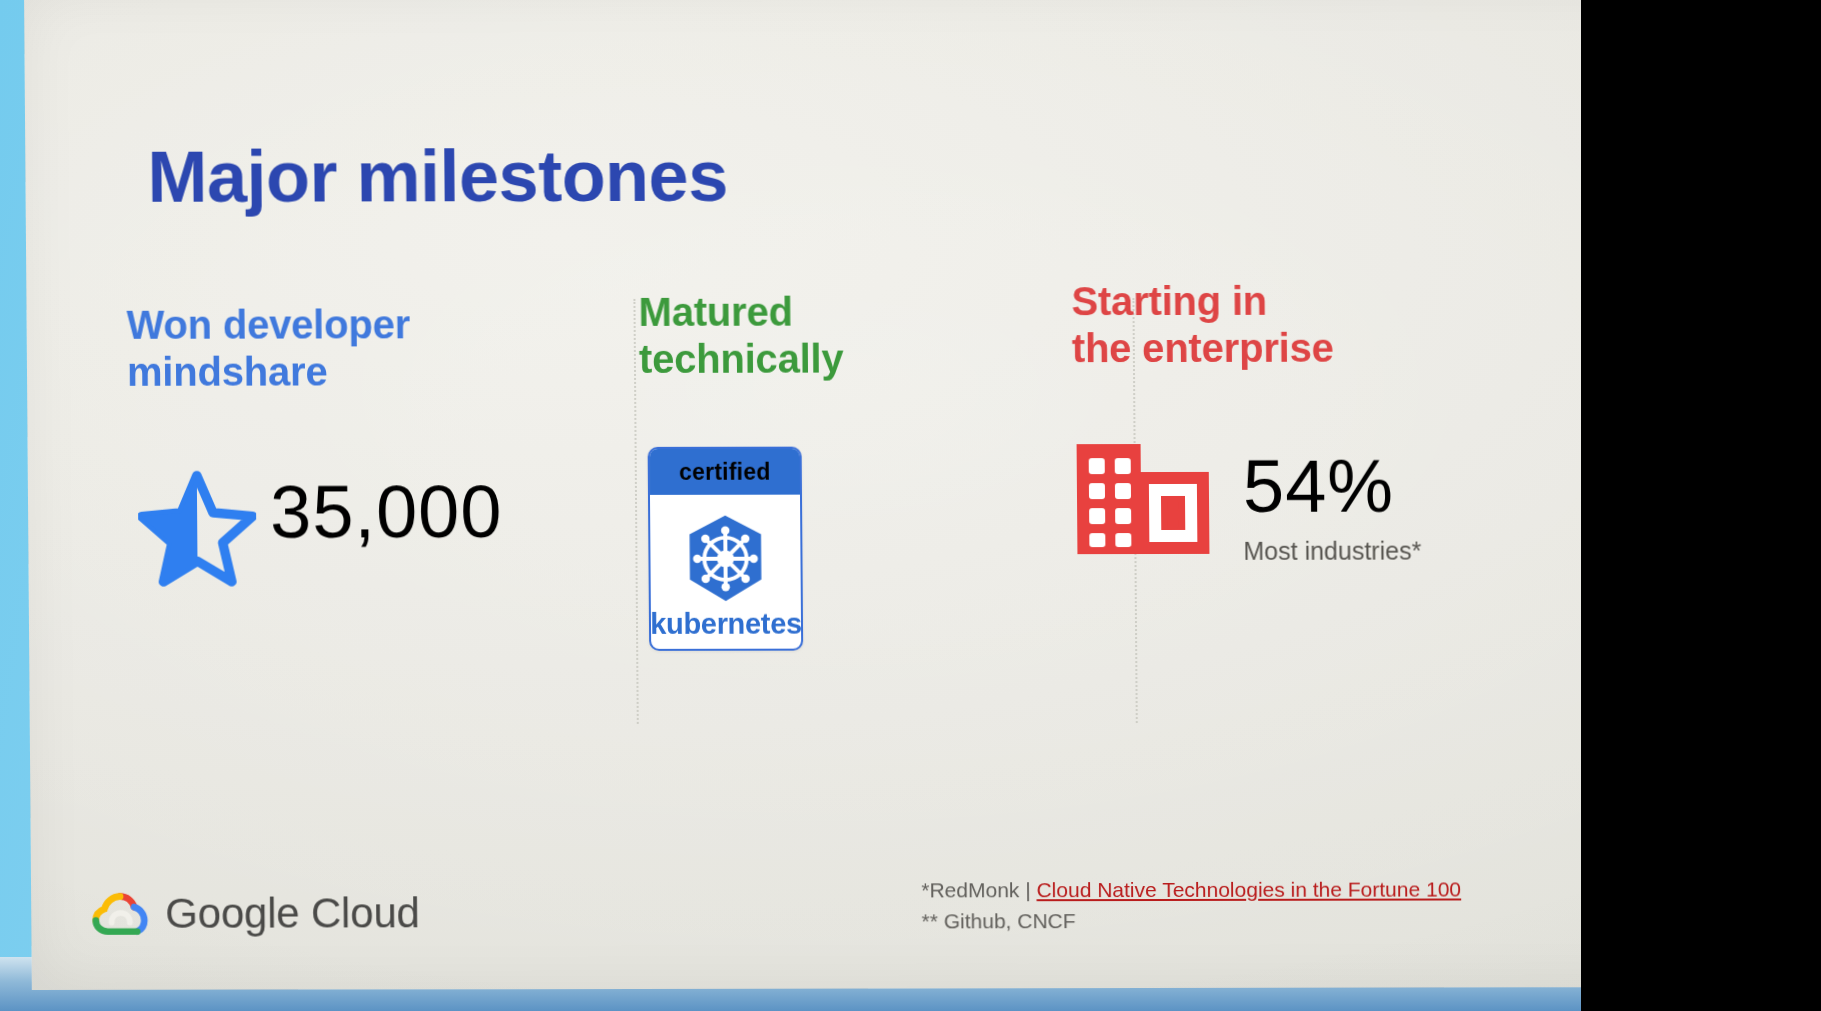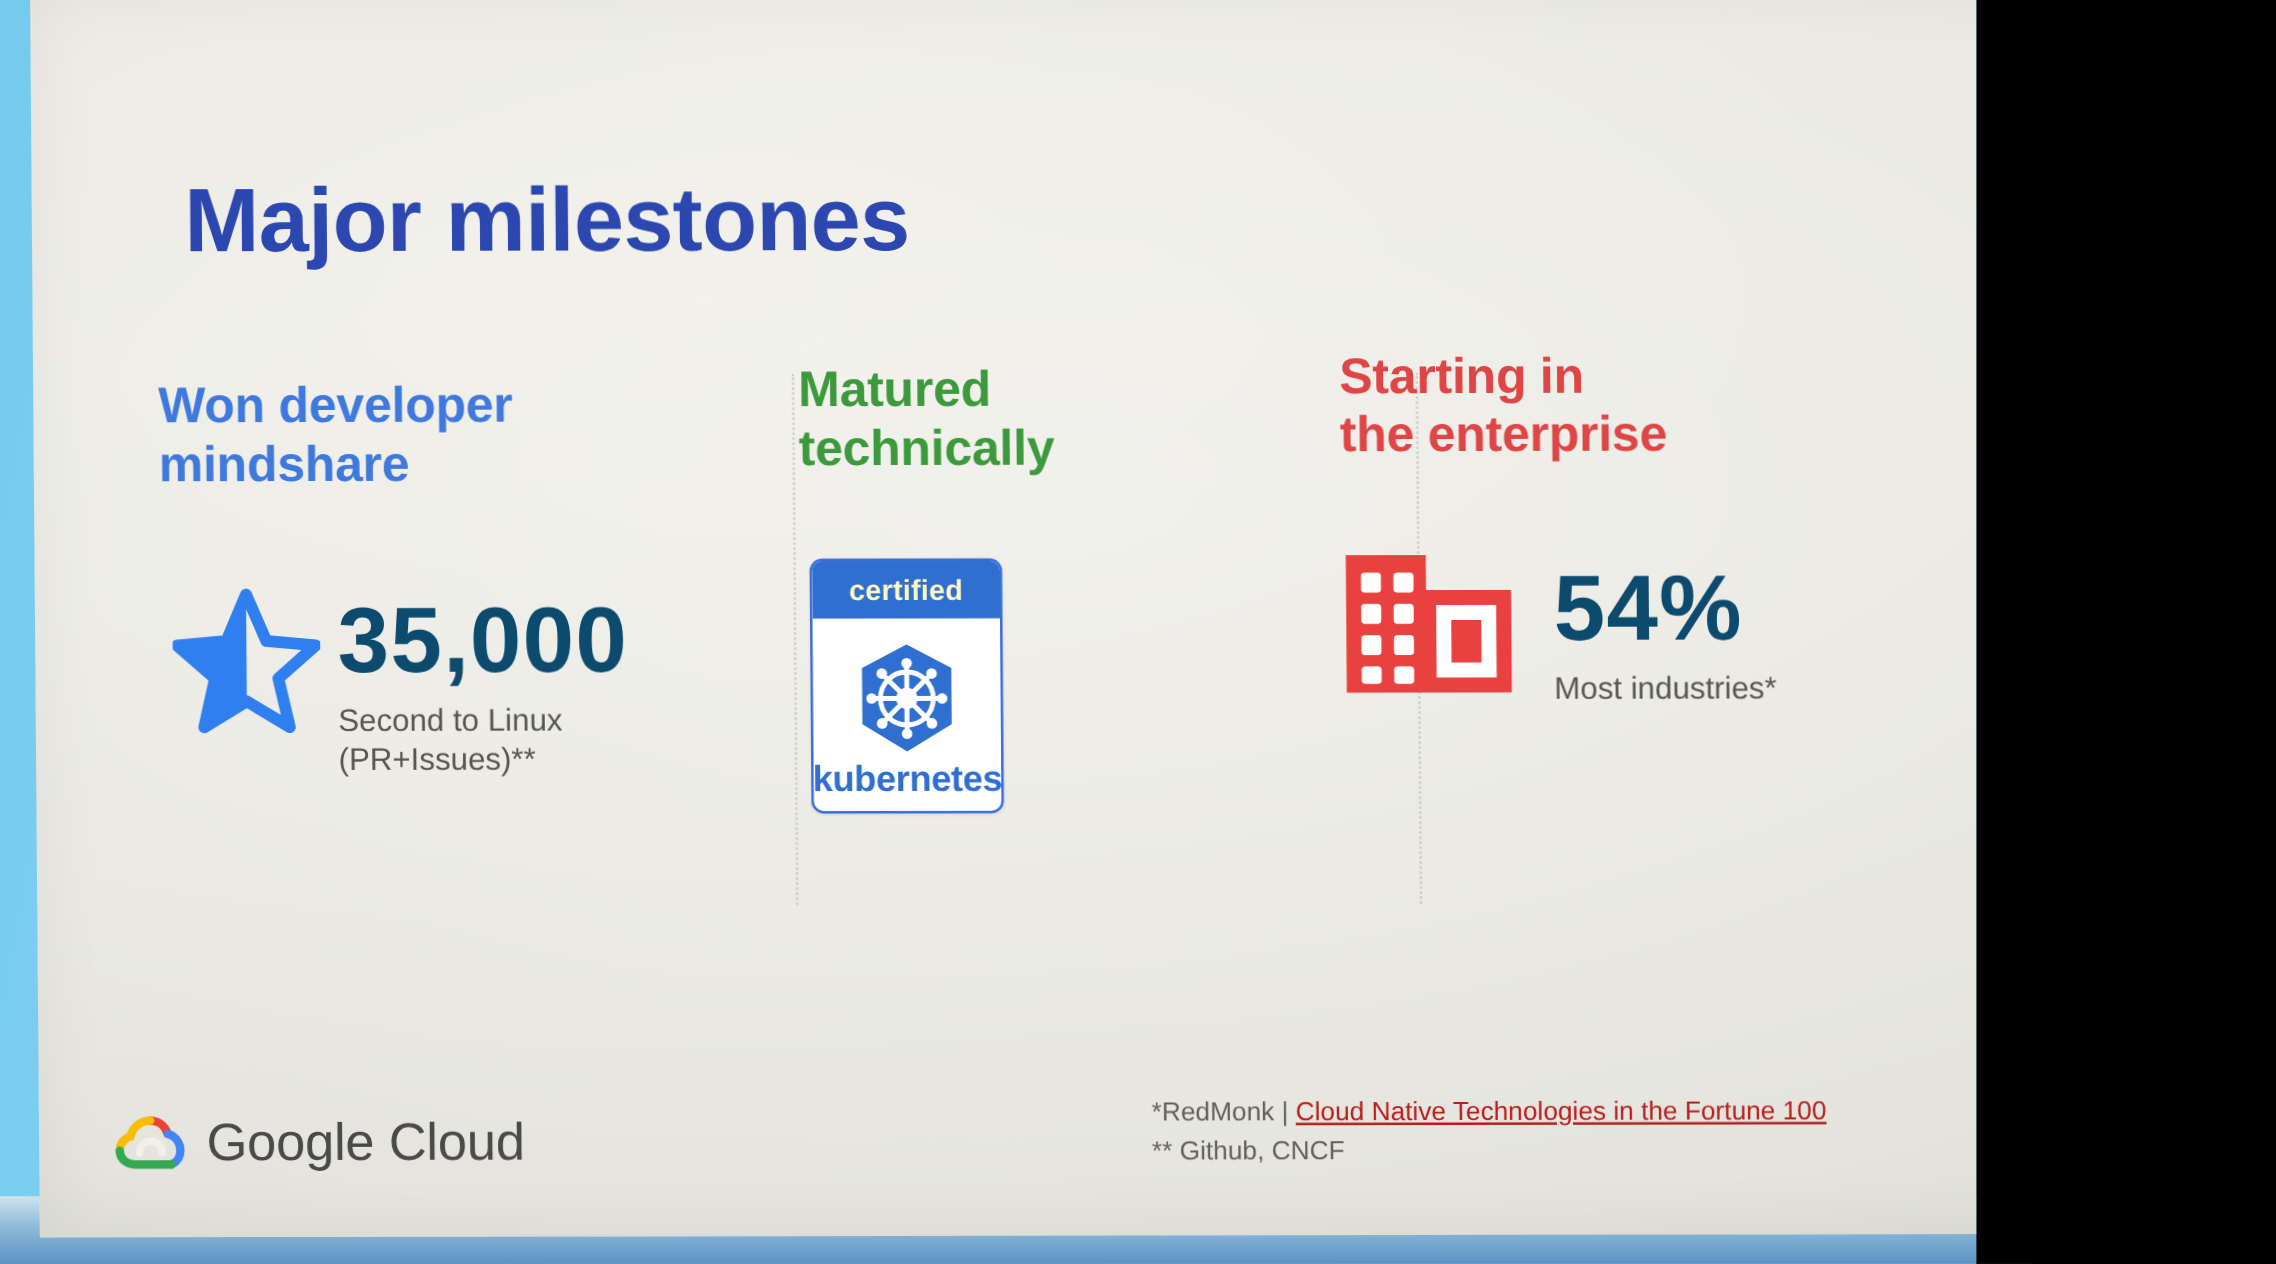--- a/index.html
+++ b/index.html
@@ -118,22 +118,22 @@
 
   
   .stat-row {
     position: absolute;
     display: flex;
     align-items: flex-start;
   }
   .stat-block { display: block; }
   .stat-number {
     font-size: 74px;
-    font-weight: 700;
-    color: #0c4a6e;
+    font-weight: 400;
+    color: #000000;
     letter-spacing: 1px;
     line-height: 1;
   }
   .stat-caption {
     font-size: 25px;
     color: #585651;
     line-height: 1.22;
     margin-top: 12px;
     white-space: pre-line;
   }
@@ -165,21 +165,21 @@
     border-radius: 10px;
     overflow: hidden;
     box-shadow: 0 1px 3px rgba(0,0,0,0.08);
   }
   .k8s-badge-header {
     height: 46px;
     background: #2f6fd0;
     display: flex;
     align-items: center;
     justify-content: center;
-    color: #fef9c3;
+    color: #000000;
     font-size: 23px;
     font-weight: 700;
     letter-spacing: 0.2px;
   }
   .k8s-badge-body {
     height: 154px;
     display: flex;
     flex-direction: column;
     align-items: center;
     justify-content: center;
@@ -264,22 +264,20 @@
               <defs>
                 <clipPath id="leftHalf">
                     <rect x="0" y="0" width="50" height="96"></rect>
                   </clipPath>
               </defs>
               <polygon points="50,3 63.5,34.5 97,37.5 71.5,60 79,93 50,75.5 21,93 28.5,60 3,37.5 36.5,34.5" fill="none" stroke="#2f7ff0" stroke-width="8" stroke-linejoin="round"></polygon>
               <polygon points="50,3 63.5,34.5 97,37.5 71.5,60 79,93 50,75.5 21,93 28.5,60 3,37.5 36.5,34.5" fill="#2f7ff0" clip-path="url(#leftHalf)"></polygon>
             </svg>
             <div class="stat-block col1-text">
               <div class="stat-number">35,000</div>
-              <div class="stat-caption">Second to Linux
-(PR+Issues)**</div>
             </div>
           </div>
         </div>
 
         <div class="col col-2">
           <div class="col-heading">Matured
 technically</div>
 
           <div class="k8s-badge">
             <div class="k8s-badge-header">certified</div>

